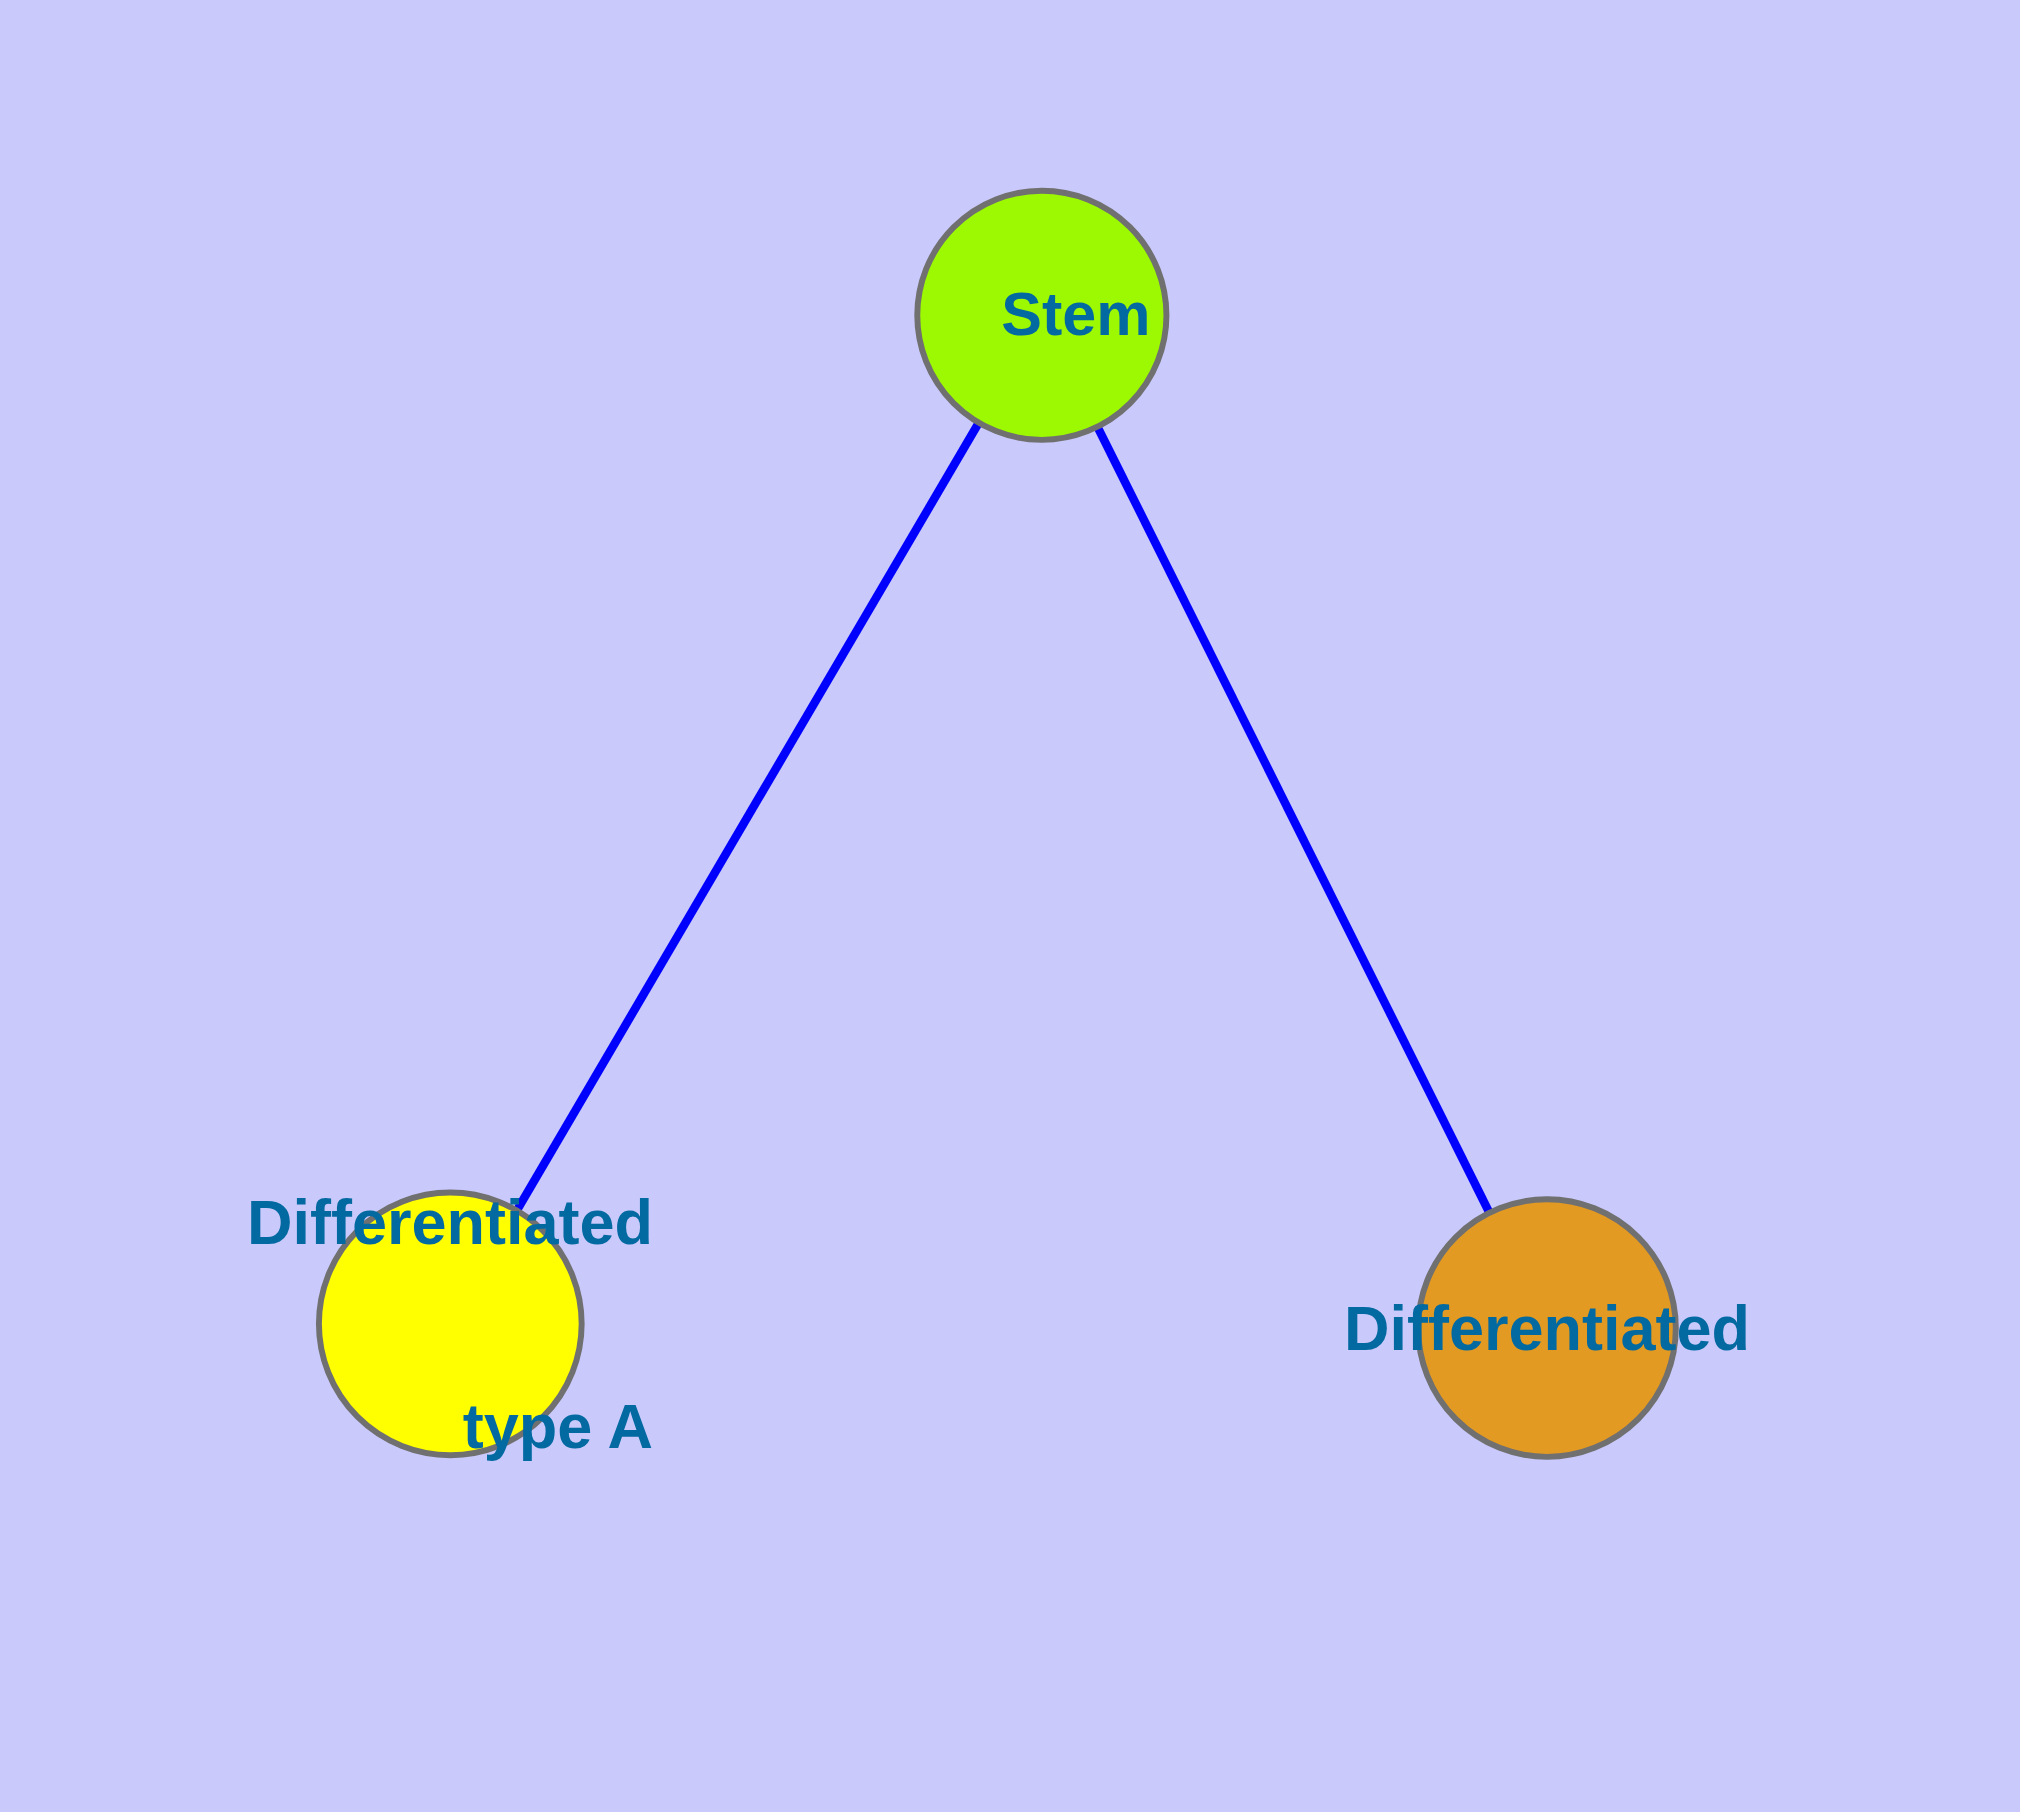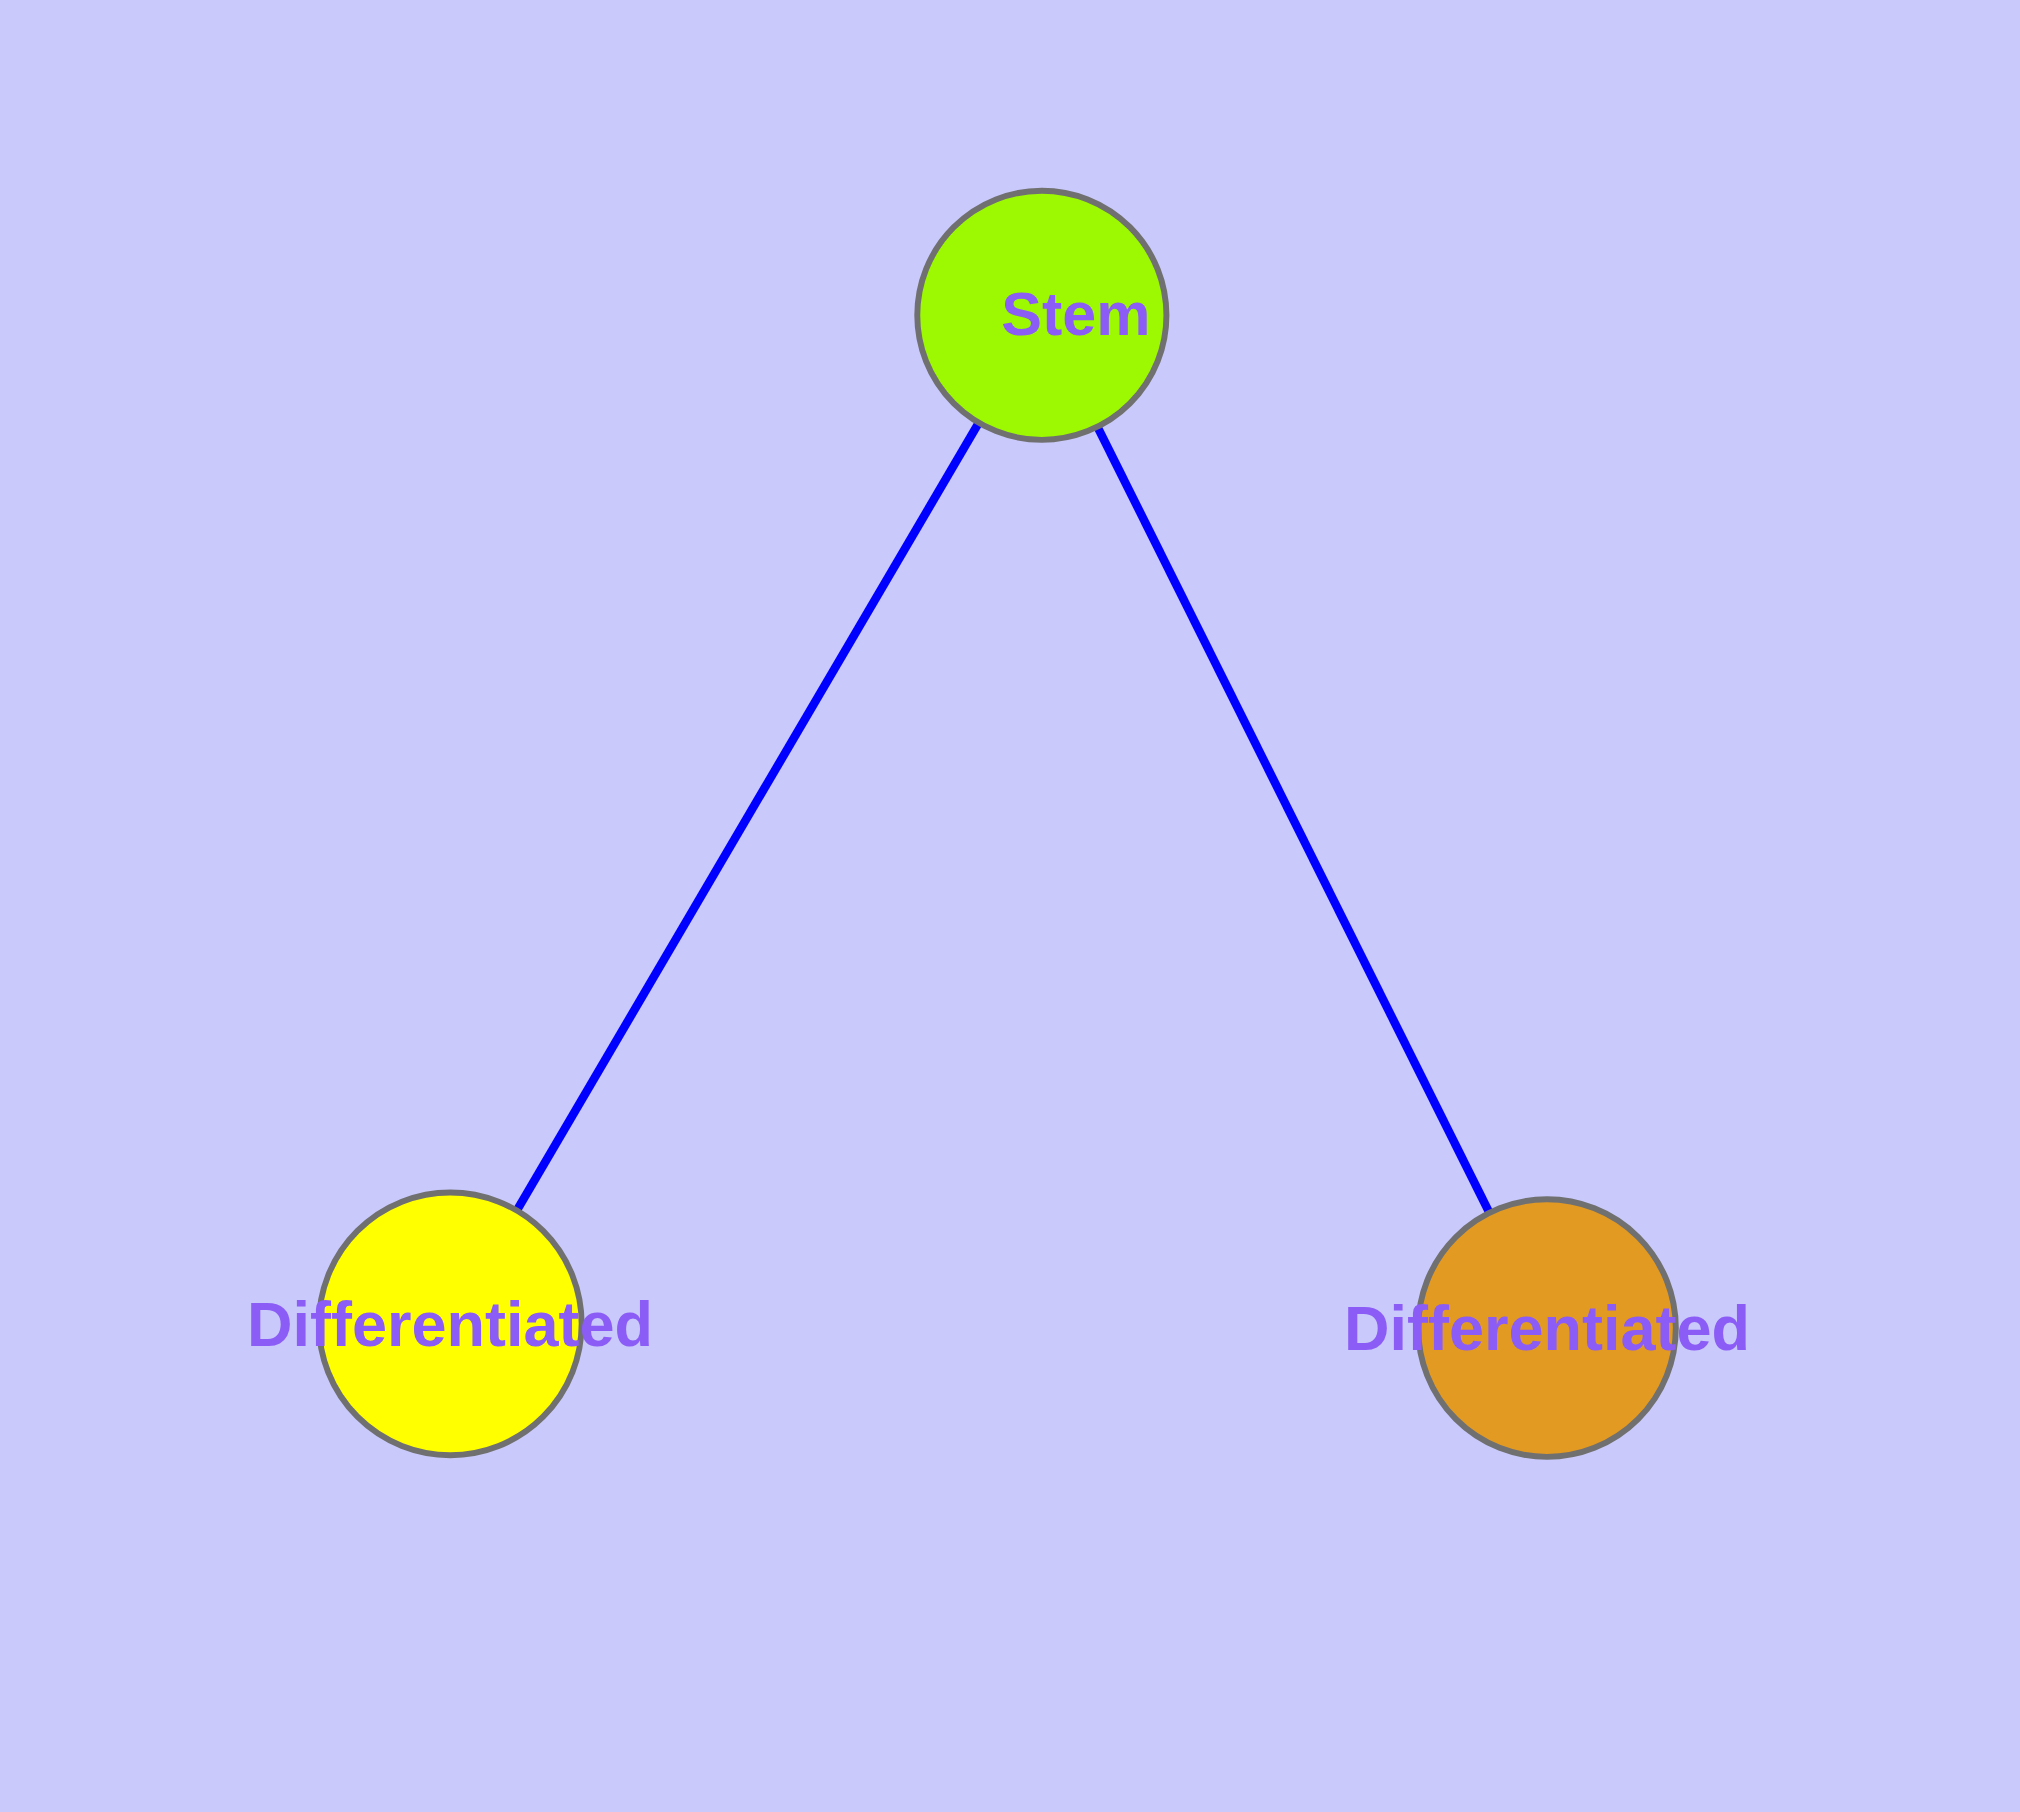--- a/index.html
+++ b/index.html
@@ -30,21 +30,21 @@
     top: 0;
     width: 2021px;
     height: 1812px;
     display: block;
   }
   .node-label {
     position: absolute;
     text-align: right;
     font-family: "Liberation Sans", sans-serif;
     font-weight: bold;
-    color: #8b5cf6;
+    color: #0369a1;
     white-space: pre;
     line-height: 1.08;
     pointer-events: none;
     transform: translate(-50%, -50%);
   }
 </style>
 </head>
 <body>
 
 <div id="canvas" style="width: 2021px; height: 1812px;">
@@ -62,20 +62,21 @@
       <circle class="node" id="node-diff-b" cx="1825" cy="1567" r="152" fill="#e39a22" stroke="#707070" stroke-width="7"></circle>
     </g>
   </svg>
 
   <div class="node-label" id="label-stem" style="left: 1042px; top: 315px; font-size: 61px;">
     <span>Stem</span>
   </div>
 
   <div class="node-label" id="label-diff-a" style="left: 450px; top: 1324px; font-size: 63px;">
     <div>Differentiated</div>
+    <div>type A</div>
   </div>
 
   <div class="node-label" id="label-diff-b" style="left: 1547px; top: 1328px; font-size: 63px;">
     <div>Differentiated</div>
   </div>
 
 </div>
 
 
 </body></html>

